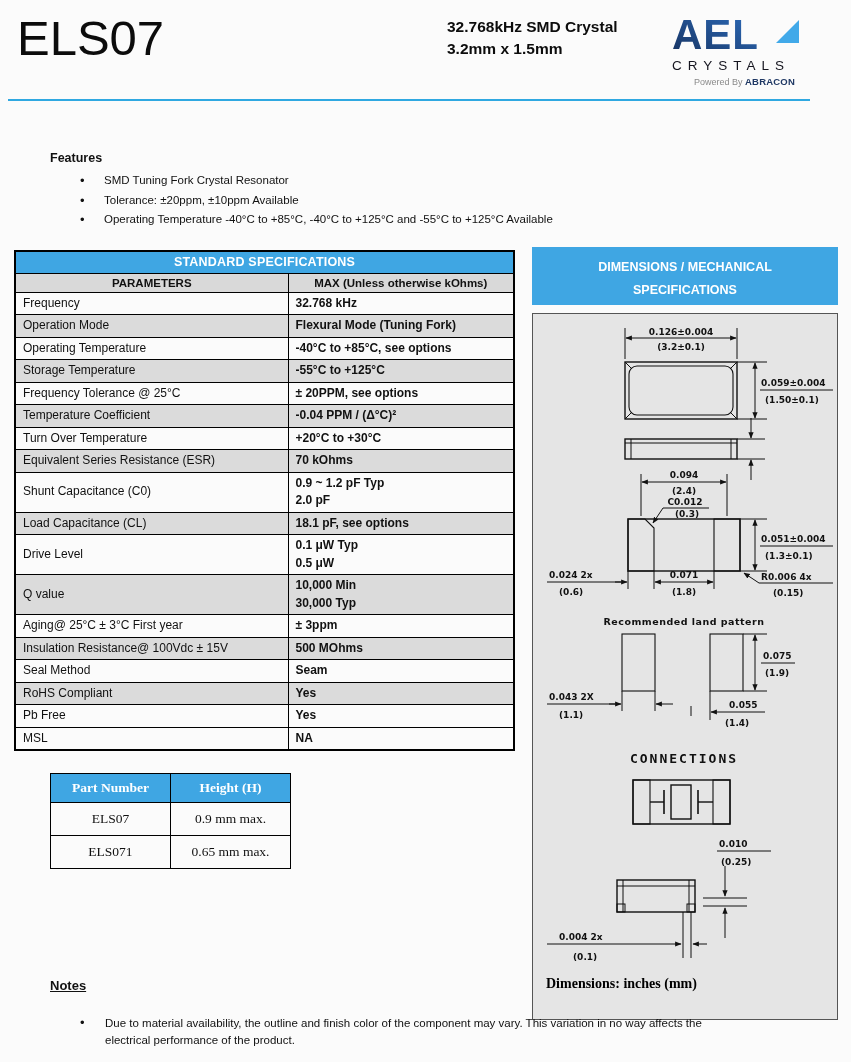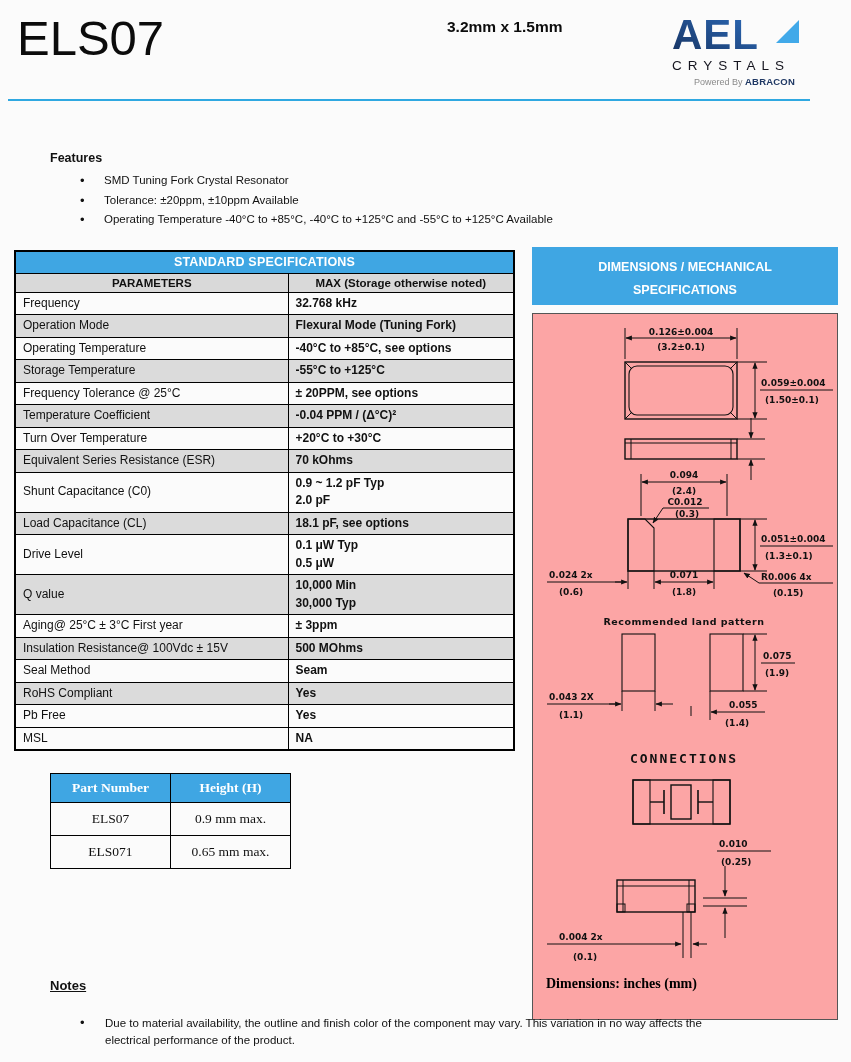--- a/index.html
+++ b/index.html
@@ -68,39 +68,40 @@
   .note-item::before { content:"•"; width:25px; font-size:13px; }
   .note-item span { display:block; width:640px; }
 
   
   .dim-panel { position:absolute; left:532px; top:247px; width:306px; }
   .dim-header {
     background:var(--accent); color:#fff; text-align:center;
     font-size:12.5px; font-weight:bold; line-height:23px; padding:9px 0 3px;
   }
   .dim-body {
-    margin-top:8px; border:1.5px solid #555; background:#fca5a5;
+    margin-top:8px; border:1.5px solid #555; background:#e5e5e5;
     height:707px; position:relative;
   }
   .dims-note {
     position:absolute; left:13px; top:662px;
     font-family:"Liberation Serif", serif; font-weight:bold; font-size:14px; color:#000;
   }
   svg .dim { font:bold 9px "DejaVu Sans", sans-serif; fill:#111; }
   svg .conn-label { font:bold 13px "DejaVu Sans Mono", monospace; letter-spacing:2px; fill:#111; }
   svg .land-label { font:bold 9.5px "DejaVu Sans", sans-serif; fill:#111; letter-spacing:.5px; }
   svg line, svg path.ln, svg rect.ln, svg polygon.ln { stroke:#111; fill:none; }
 </style>
 </head>
 <body>
 
 <div class="page">
 
   <div class="product-title">ELS07</div>
   <div class="subtitle">
+    <div>32.768kHz SMD Crystal</div>
     <div>3.2mm x 1.5mm</div>
   </div>
 
   <div class="logo-box">
     <svg width="160" height="64" viewBox="0 0 160 64">
       <defs>
         <linearGradient id="aelgrad" x1="0" y1="1" x2="1" y2="0">
           <stop offset="0" stop-color="#16315e"></stop>
           <stop offset="1" stop-color="#2e6fc0"></stop>
         </linearGradient>
@@ -134,21 +135,21 @@
       <colgroup>
           <col style="width:273px">
           <col style="width:226px">
         </colgroup>
       <thead>
         <tr class="title-row">
             <th colspan="2">STANDARD SPECIFICATIONS</th>
           </tr>
         <tr class="sub-row">
           <th>PARAMETERS</th>
-          <th>MAX (Storage otherwise noted)</th>
+          <th>MAX (Unless otherwise kOhms)</th>
         </tr>
       </thead>
       <tbody>
           <tr>
             <td class="param">Frequency</td>
             <td class="value">
               <div>32.768 kHz</div>
             </td>
           </tr>
           <tr class="shaded">

